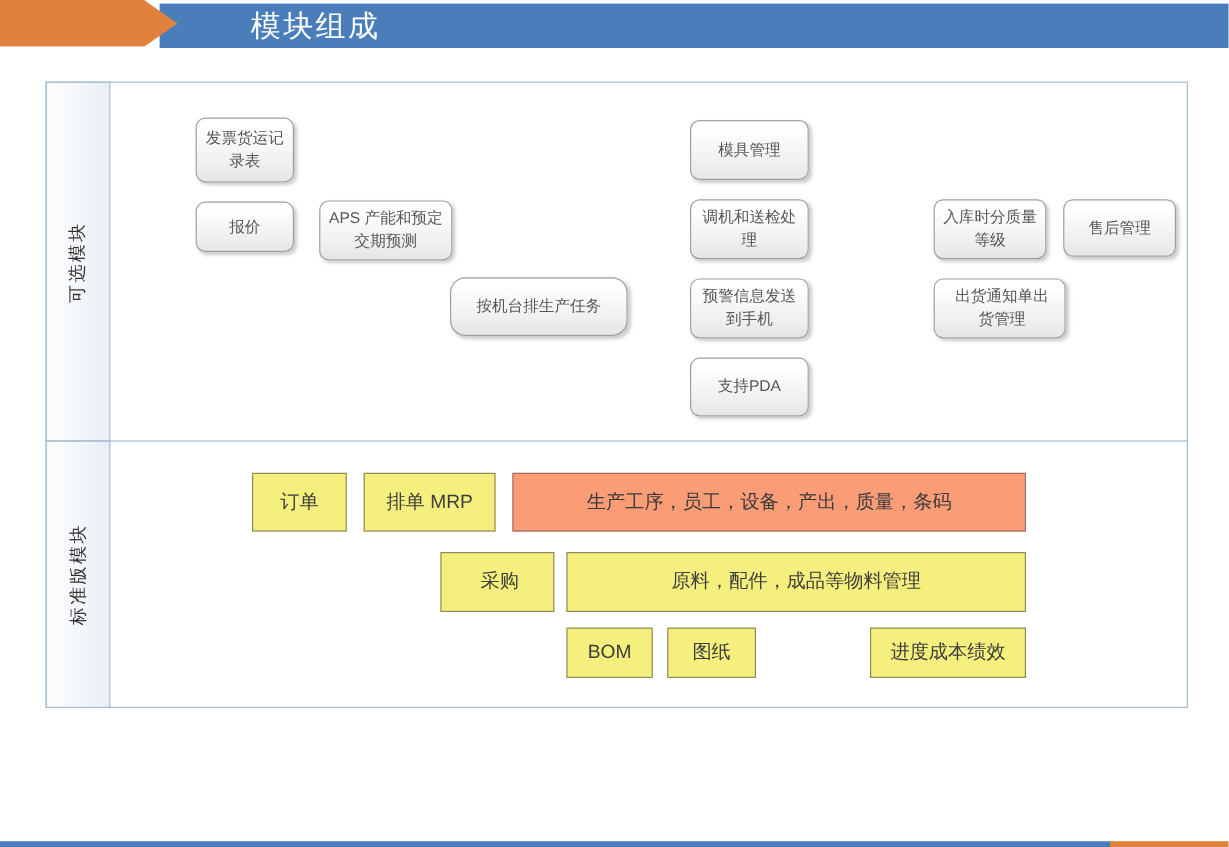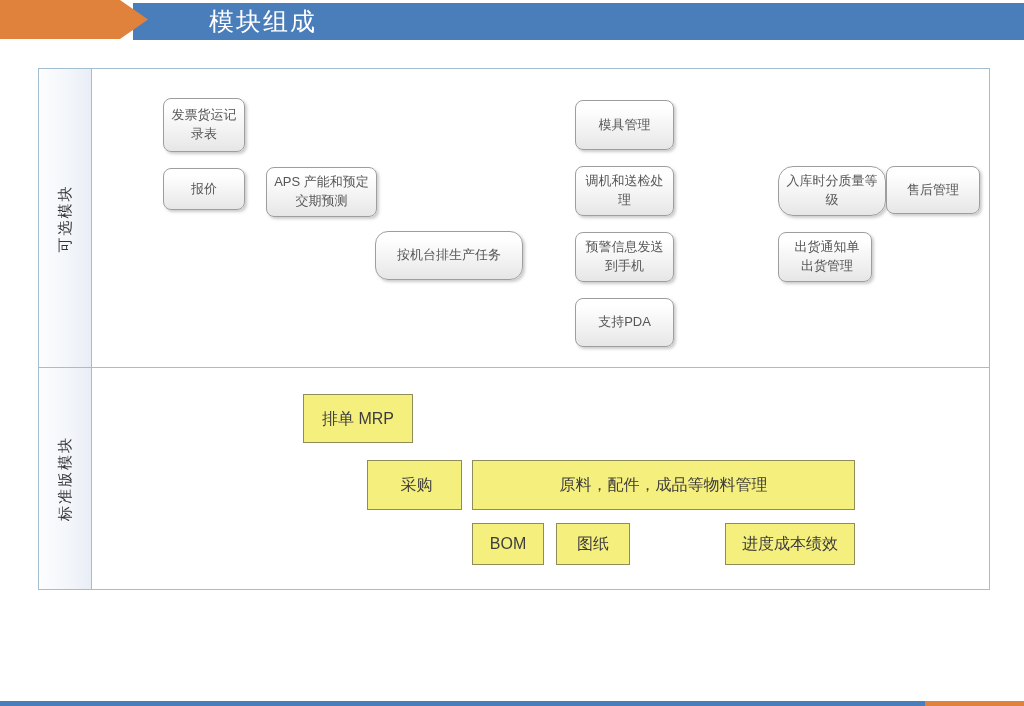--- a/index.html
+++ b/index.html
@@ -88,25 +88,27 @@
   </div>
 
   <div class="box box-gray" style="left:163px; top:98px;  width:82px;  height:54px;">发票货运记录表</div>
   <div class="box box-gray" style="left:163px; top:168px; width:82px;  height:42px;">报价</div>
   <div class="box box-gray" style="left:266px; top:167px; width:111px; height:50px;">APS 产能和预定交期预测</div>
   <div class="box box-gray" style="left:375px; top:231px; width:148px; height:49px;border-radius:13px;">按机台排生产任务</div>
   <div class="box box-gray" style="left:575px; top:100px; width:99px;  height:50px;">模具管理</div>
   <div class="box box-gray" style="left:575px; top:166px; width:99px;  height:50px;">调机和送检处理</div>
   <div class="box box-gray" style="left:575px; top:232px; width:99px;  height:50px;">预警信息发送到手机</div>
   <div class="box box-gray" style="left:575px; top:298px; width:99px;  height:49px;">支持PDA</div>
-  <div class="box box-gray" style="left:778px; top:166px; width:108px;  height:50px;border-radius:15px;">入库时分质量等级</div>
+  <div class="box box-gray" style="left:778px; top:166px; width:94px;  height:50px;">入库时分质量等级</div>
   <div class="box box-gray" style="left:886px; top:166px; width:94px;  height:48px;">售后管理</div>
-  <div class="box box-gray" style="left:778px; top:232px; width:94px;  height:50px;padding-left:11px;">出货通知单出货管理</div>
+  <div class="box box-gray" style="left:778px; top:232px; width:110px;  height:50px;padding-left:11px;">出货通知单出货管理</div>
 
+  <div class="box box-yellow" style="left:210px; top:394px; width:79px;  height:49px;">订单</div>
   <div class="box box-yellow" style="left:303px; top:394px; width:110px; height:49px;text-align:center;">排单 MRP</div>
+  <div class="box box-orange" style="left:427px; top:394px; width:428px; height:49px;">生产工序，员工，设备，产出，质量，条码</div>
   <div class="box box-yellow" style="left:367px; top:460px; width:95px;  height:50px;padding-left:12px;">采购</div>
   <div class="box box-yellow" style="left:472px; top:523px; width:72px;  height:42px;">BOM</div>
   <div class="box box-yellow" style="left:472px; top:460px; width:383px; height:50px;">原料，配件，成品等物料管理</div>
   <div class="box box-yellow" style="left:556px; top:523px; width:74px;  height:42px;">图纸</div>
   <div class="box box-yellow" style="left:725px; top:523px; width:130px; height:42px;">进度成本绩效</div>
 
   <div class="footer-blue"></div>
   <div class="footer-orange"></div>
 
 </div>

